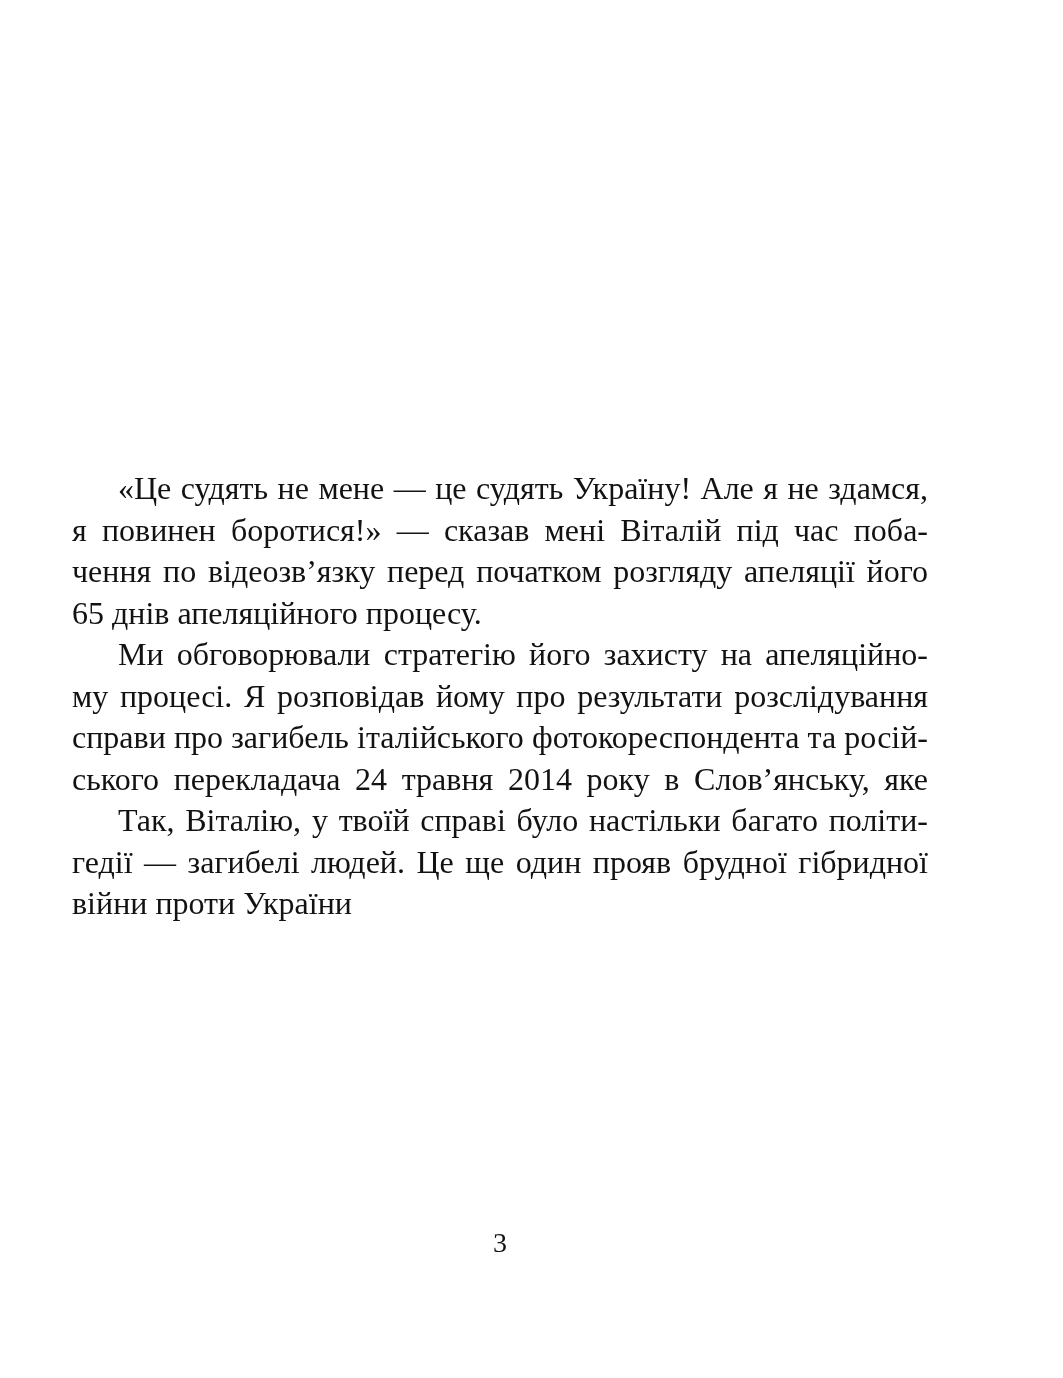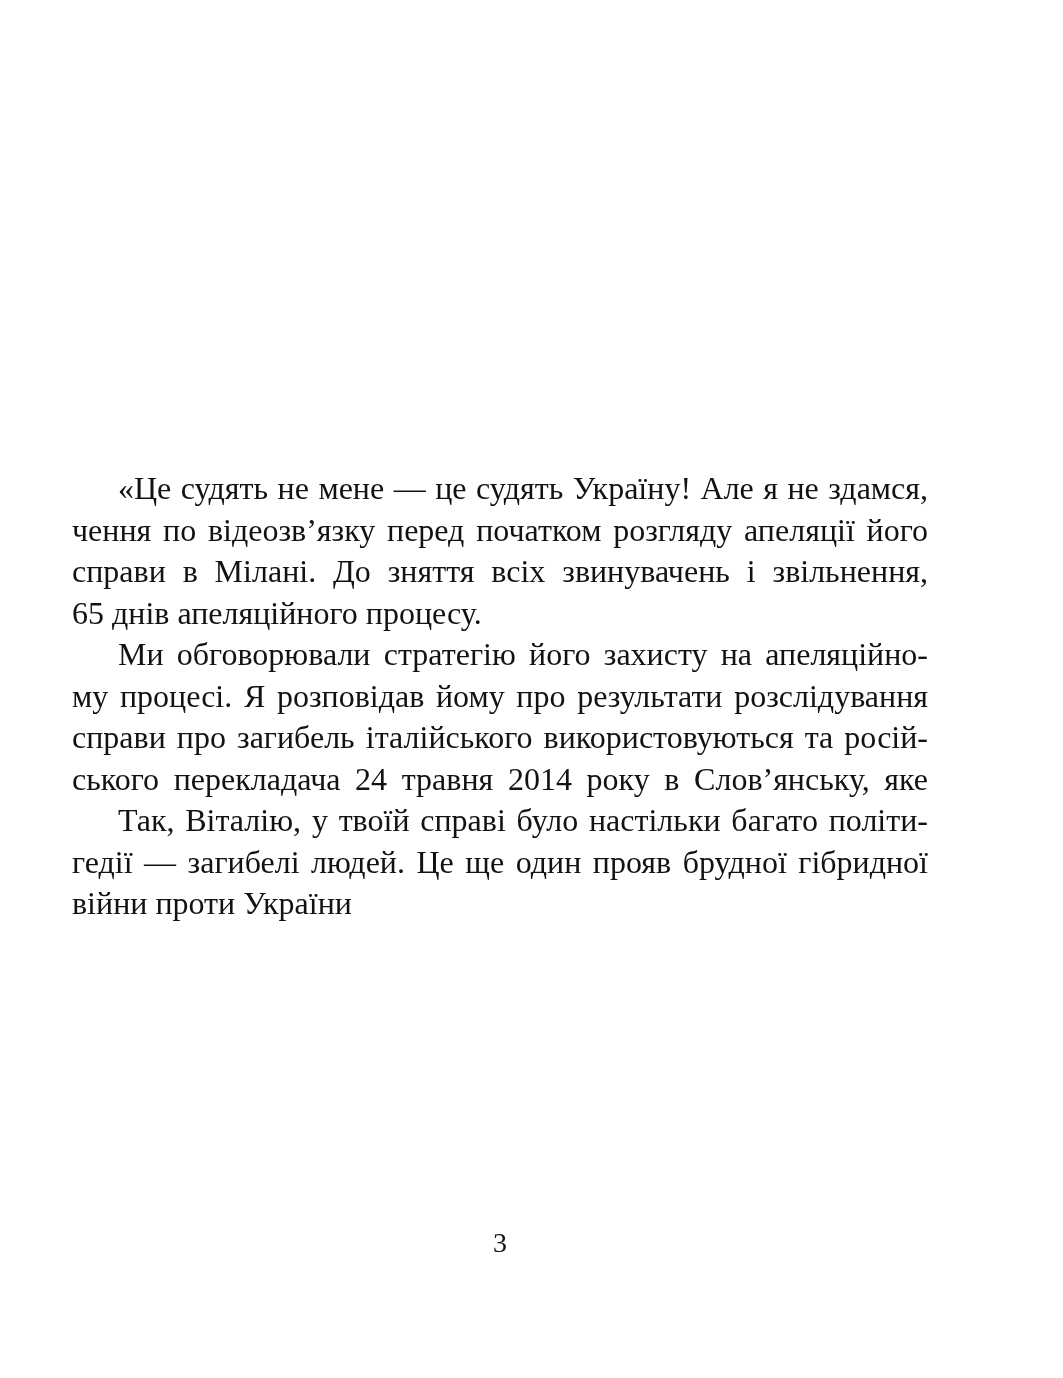--- a/index.html
+++ b/index.html
@@ -56,29 +56,29 @@
   }
 </style>
 </head>
 <body>
 
 <div class="page">
   <div class="text-block">
 
     <div class="paragraph">
       <div class="line first">«Це судять не мене — це судять Україну! Але я не здамся,</div>
+      <div class="line">я повинен боротися!» —  сказав мені Віталій під час поба-</div>
       <div class="line">чення по відеозв’язку перед початком розгляду апеляції його</div>
-      <div class="line">справи в Мілані. До зняття всіх звинувачень і звільнення,</div>
       <div class="line last">65 днів апеляційного процесу.</div>
     </div>
 
     <div class="paragraph">
       <div class="line first">Ми обговорювали стратегію його захисту на апеляційно-</div>
       <div class="line">му процесі. Я розповідав йому про результати розслідування</div>
-      <div class="line">справи про загибель італійського використовуються та росій-</div>
+      <div class="line">справи про загибель італійського фотокореспондента та росій-</div>
       <div class="line">ського перекладача 24 травня 2014 року в Слов’янську, яке про-</div>
     </div>
 
     <div class="paragraph">
       <div class="line first">Так, Віталію, у твоїй справі було настільки багато політи-</div>
       <div class="line">гедії — загибелі людей. Це ще один прояв брудної гібридної</div>
       <div class="line last">війни проти України</div>
     </div>
 
     <div class="paragraph">

